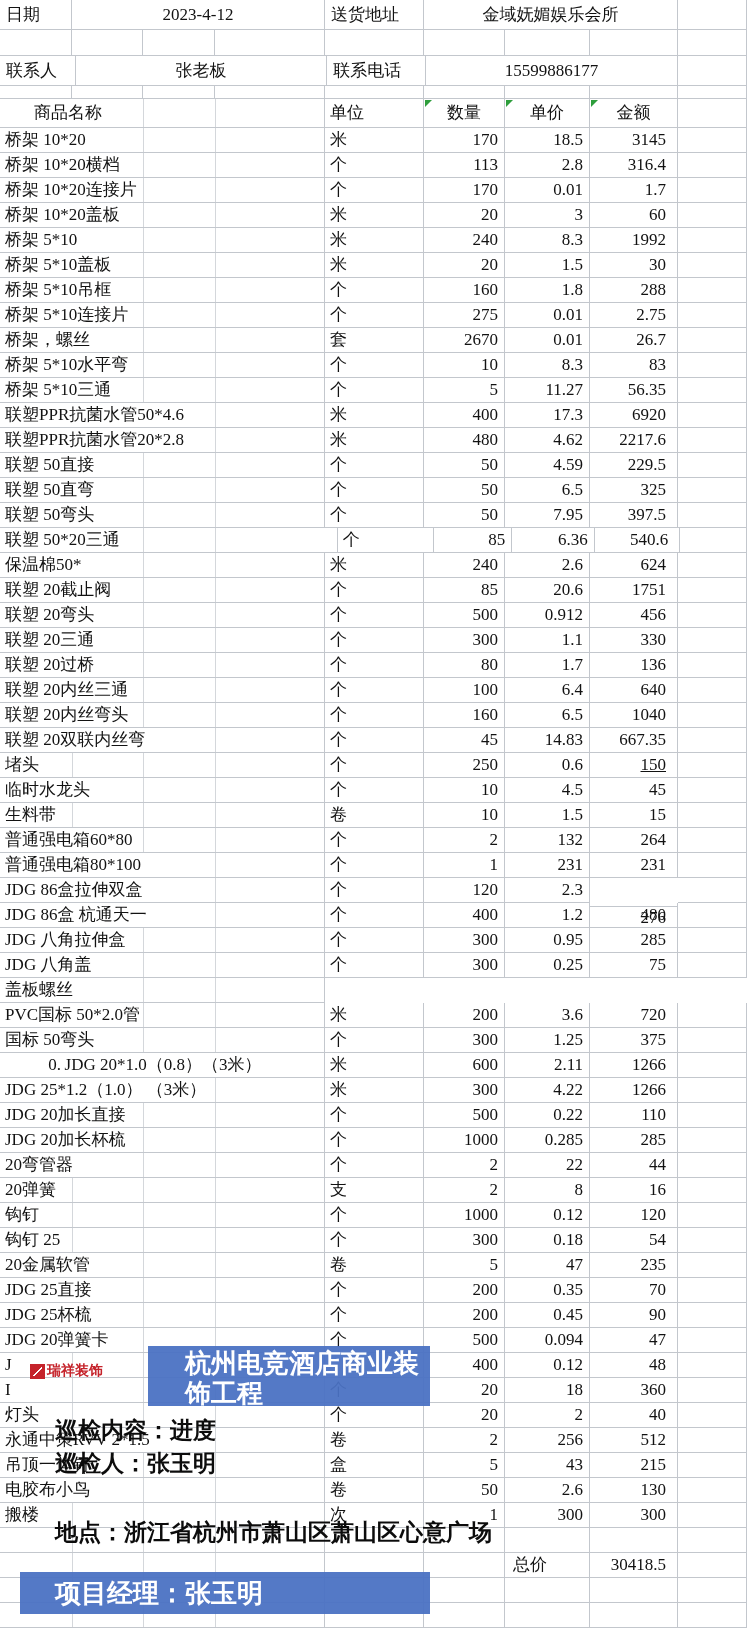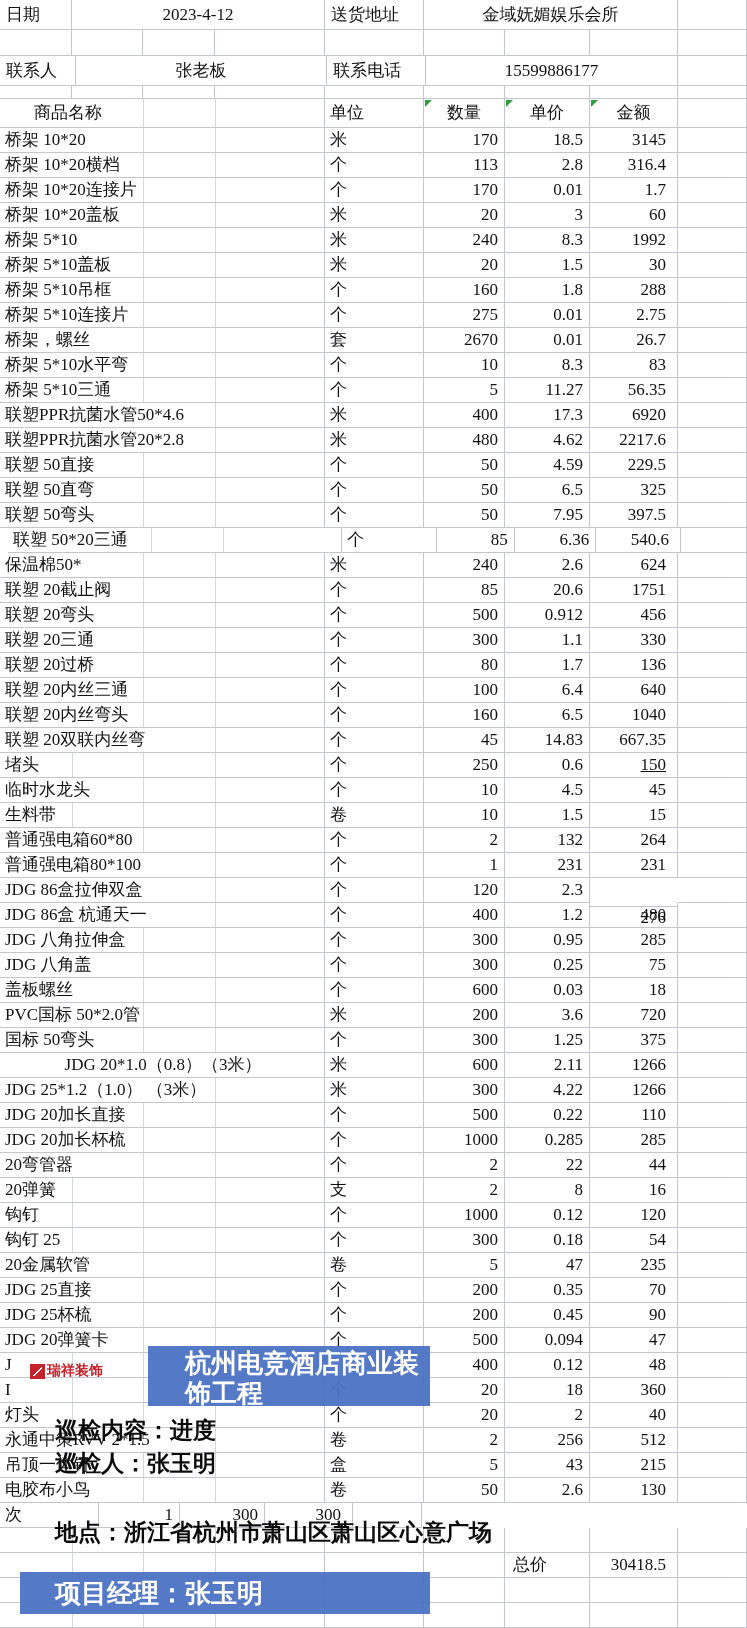--- a/index.html
+++ b/index.html
@@ -241,21 +241,21 @@
       </div>
       <div class="row" style="height: 25px;">
         <div class="c name" style="width: 325px;"><i class="gl gl1"></i><i class="gl gl2"></i><i class="gl gl3"></i><span class="nt">联塑 50弯头</span></div>
         <div class="c unit" style="width: 99px;">个</div>
         <div class="c num" style="width: 81px;">50</div>
         <div class="c num" style="width: 85px;">7.95</div>
         <div class="c amt" style="width: 88px;">397.5</div>
         <div class="c " style="width: 69px;"></div>
       </div>
       <div class="row" style="height: 25px;">
-        <div class="c name" style="width: 349px; margin-left: 8px;"><i class="gl gl1"></i><i class="gl gl2"></i><i class="gl gl3"></i><span class="nt">联塑 50*20三通</span></div>
+        <div class="c name" style="width: 349px;"><i class="gl gl1"></i><i class="gl gl2"></i><i class="gl gl3"></i><span class="nt">联塑 50*20三通</span></div>
         <div class="c unit" style="width: 99px;">个</div>
         <div class="c num" style="width: 81px;">85</div>
         <div class="c num" style="width: 85px;">6.36</div>
         <div class="c amt" style="width: 88px;">540.6</div>
         <div class="c " style="width: 69px;"></div>
       </div>
       <div class="row" style="height: 25px;">
         <div class="c name" style="width: 325px;"><i class="gl gl1"></i><i class="gl gl2"></i><i class="gl gl3"></i><span class="nt">保温棉50*</span></div>
         <div class="c unit" style="width: 99px;">米</div>
         <div class="c num" style="width: 81px;">240</div>
@@ -384,21 +384,21 @@
         <div class="c " style="width: 69px;"></div>
       </div>
       <div class="row" style="height: 25px;">
         <div class="c name" style="width: 325px;"><i class="gl gl1"></i><i class="gl gl2"></i><i class="gl gl3"></i><span class="nt">JDG 八角盖</span></div>
         <div class="c unit" style="width: 99px;">个</div>
         <div class="c num" style="width: 81px;">300</div>
         <div class="c num" style="width: 85px;">0.25</div>
         <div class="c amt" style="width: 88px;">75</div>
         <div class="c " style="width: 69px;"></div>
       </div>
-      <div class="row" style="height: 25px;">
+      <div class="row" style="height: 25px; flex-direction: column;">
         <div class="c name" style="width: 325px;"><i class="gl gl1"></i><i class="gl gl2"></i><i class="gl gl3"></i><span class="nt">盖板螺丝</span></div>
         <div class="c unit" style="width: 99px;">个</div>
         <div class="c num" style="width: 81px;">600</div>
         <div class="c num" style="width: 85px;">0.03</div>
         <div class="c amt" style="width: 88px;">18</div>
         <div class="c " style="width: 69px;"></div>
       </div>
       <div class="row" style="height: 25px;">
         <div class="c name" style="width: 325px;"><i class="gl gl1"></i><i class="gl gl2"></i><i class="gl gl3"></i><span class="nt">PVC国标 50*2.0管</span></div>
         <div class="c unit" style="width: 99px;">米</div>
@@ -553,20 +553,21 @@
       </div>
       <div class="row" style="height: 25px;">
         <div class="c name" style="width: 325px;"><i class="gl gl1"></i><i class="gl gl2"></i><i class="gl gl3"></i><span class="nt">电胶布小鸟</span></div>
         <div class="c unit" style="width: 99px;">卷</div>
         <div class="c num" style="width: 81px;">50</div>
         <div class="c num" style="width: 85px;">2.6</div>
         <div class="c amt" style="width: 88px;">130</div>
         <div class="c " style="width: 69px;"></div>
       </div>
       <div class="row" style="height: 25px;">
+        <div class="c name" style="width: 325px;"><i class="gl gl1"></i><i class="gl gl2"></i><i class="gl gl3"></i><span class="nt">搬楼</span></div>
         <div class="c unit" style="width: 99px;">次</div>
         <div class="c num" style="width: 81px;">1</div>
         <div class="c num" style="width: 85px;">300</div>
         <div class="c amt" style="width: 88px;">300</div>
         <div class="c " style="width: 69px;"></div>
       </div>
       <div class="row" style="height: 25px;">
         <div class="c name" style="width: 325px;"><i class="gl gl1"></i><i class="gl gl2"></i><i class="gl gl3"></i><span class="nt"></span></div>
         <div class="c unit" style="width: 99px;"></div>
         <div class="c num" style="width: 81px;"></div>

